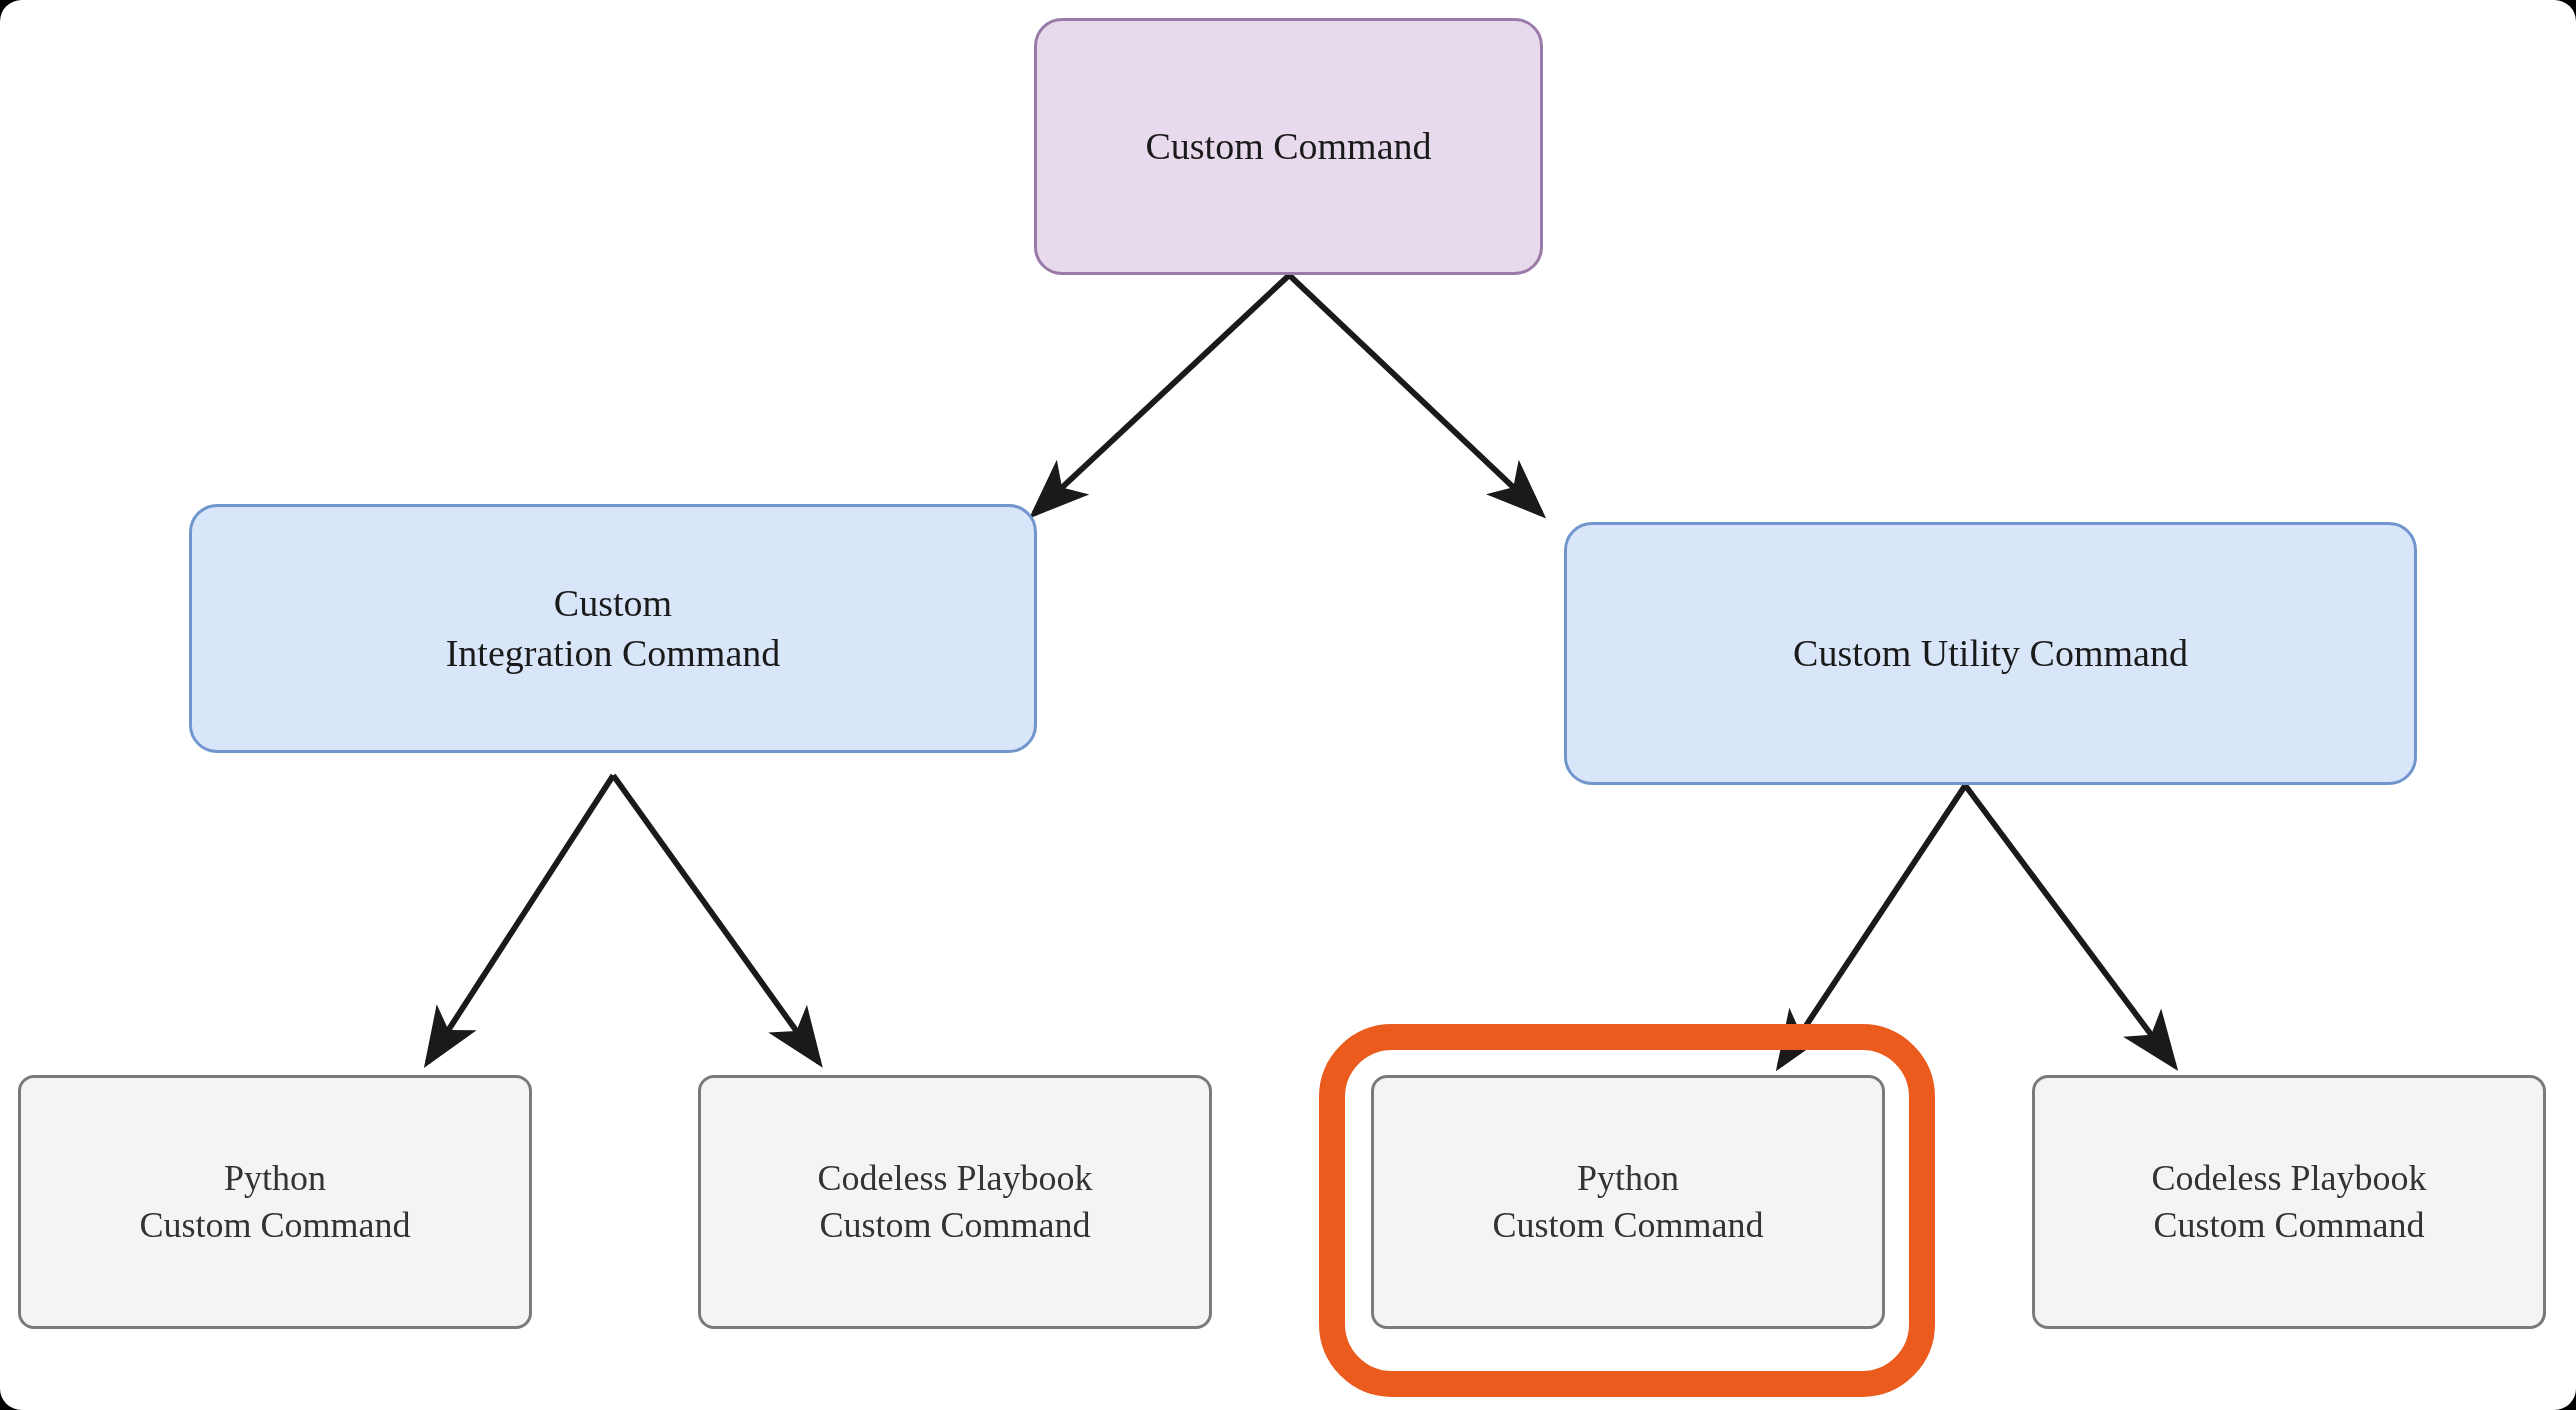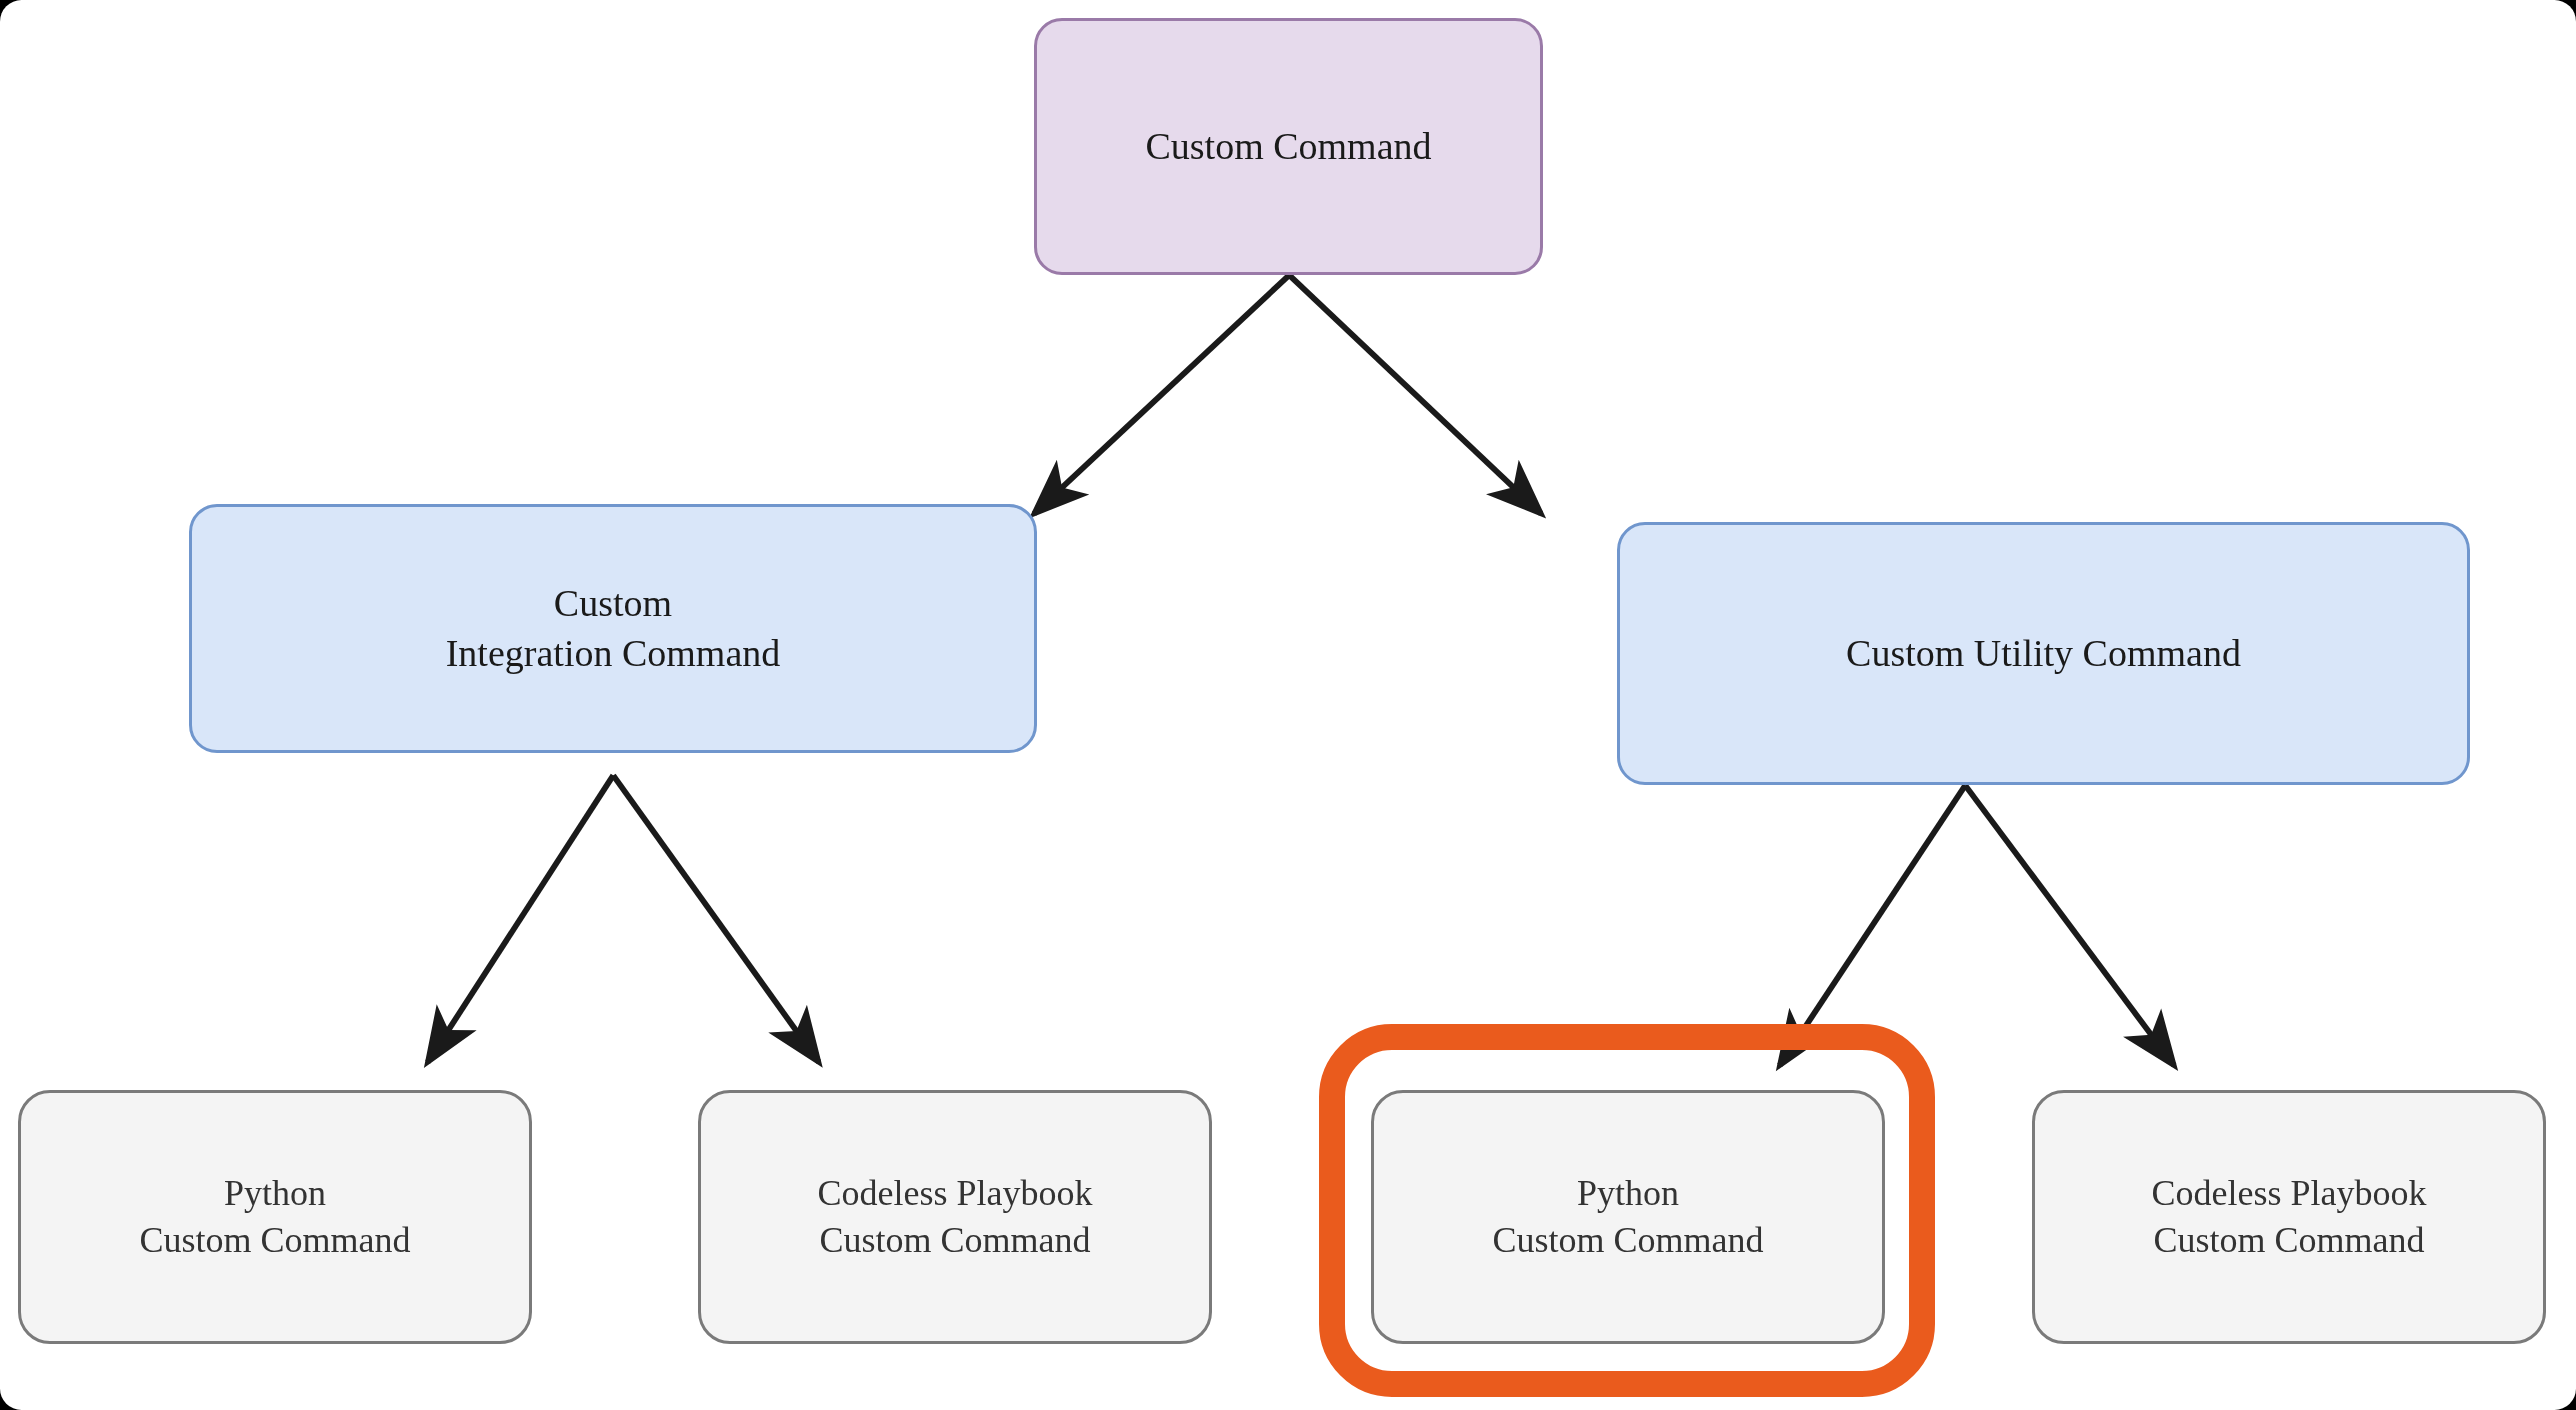--- a/index.html
+++ b/index.html
@@ -44,24 +44,23 @@
   .node-mid {
     background: #d9e6f9;
     border: 3.3px solid #7096cd;
     border-radius: 28px;
     color: #1a1a1a;
     font-size: 38px;
   }
   .node-leaf {
     background: #f4f4f4;
     border: 3.3px solid #7a7a7a;
-    border-radius: 32px;
+    border-radius: 16px;
     color: #333333;
     font-size: 36px;
-    margin-top: 15px;
   }
   .highlight-ring {
     position: absolute;
     box-sizing: border-box;
     border: 26px solid #ea5b1d;
     border-radius: 73px;
     background: transparent;
   }
 </style>
 </head>
@@ -87,21 +86,21 @@
     <line x1="2372" y1="948" x2="2148" y2="1286" stroke="#1a1a1a" stroke-width="7" marker-end="url(#arrowhead)"></line>
 
     <line x1="2372" y1="948" x2="2624" y2="1286" stroke="#1a1a1a" stroke-width="7" marker-end="url(#arrowhead)"></line>
   </svg>
 
   <div class="node node-root" style="left:1034px; top:18px; width:509px; height:257px;">Custom Command</div>
 
   <div class="node node-mid" style="left:189px; top:504px; width:848px; height:249px;">Custom
 Integration Command</div>
 
-  <div class="node node-mid" style="left:1617px; top:522px; width:853px; height:263px;">Custom Utility Command</div>
+  <div class="node node-mid" style="left:1564px; top:522px; width:853px; height:263px;">Custom Utility Command</div>
 
   <div class="node node-leaf" style="left:18px; top:1075px; width:514px; height:254px;">Python
 Custom Command</div>
 
   <div class="node node-leaf" style="left:698px; top:1075px; width:514px; height:254px;">Codeless Playbook
 Custom Command</div>
 
   <div class="node node-leaf" style="left:1371px; top:1075px; width:514px; height:254px;">Python
 Custom Command</div>
 

